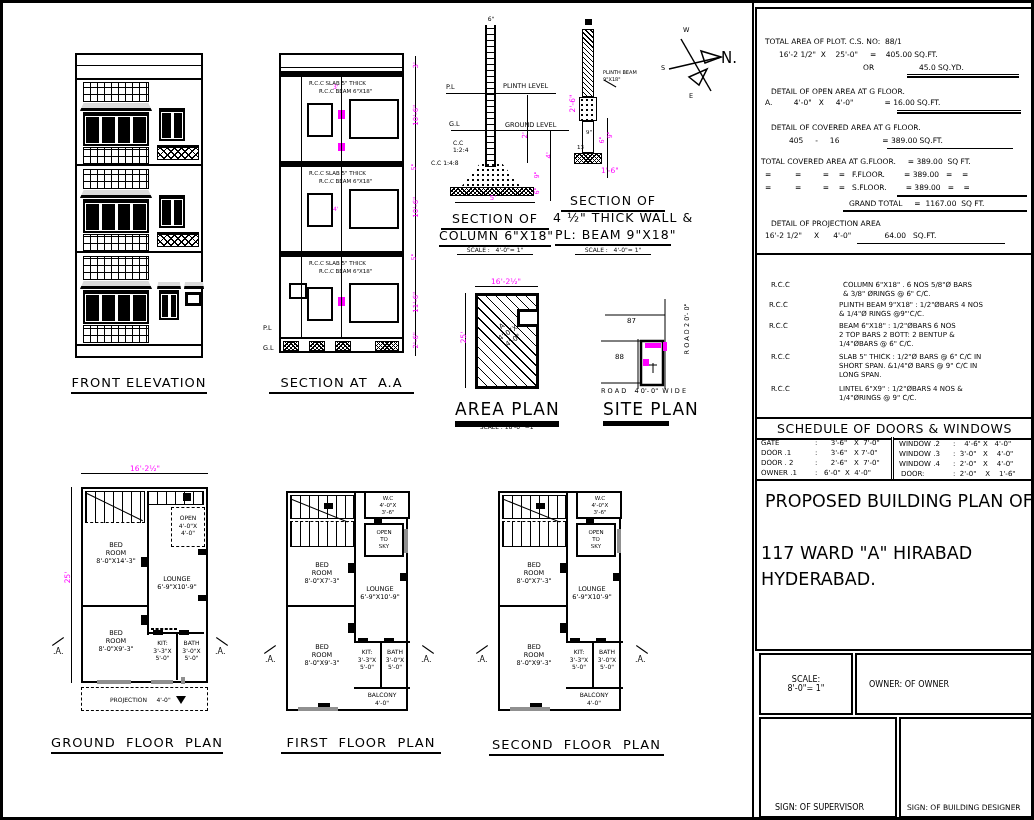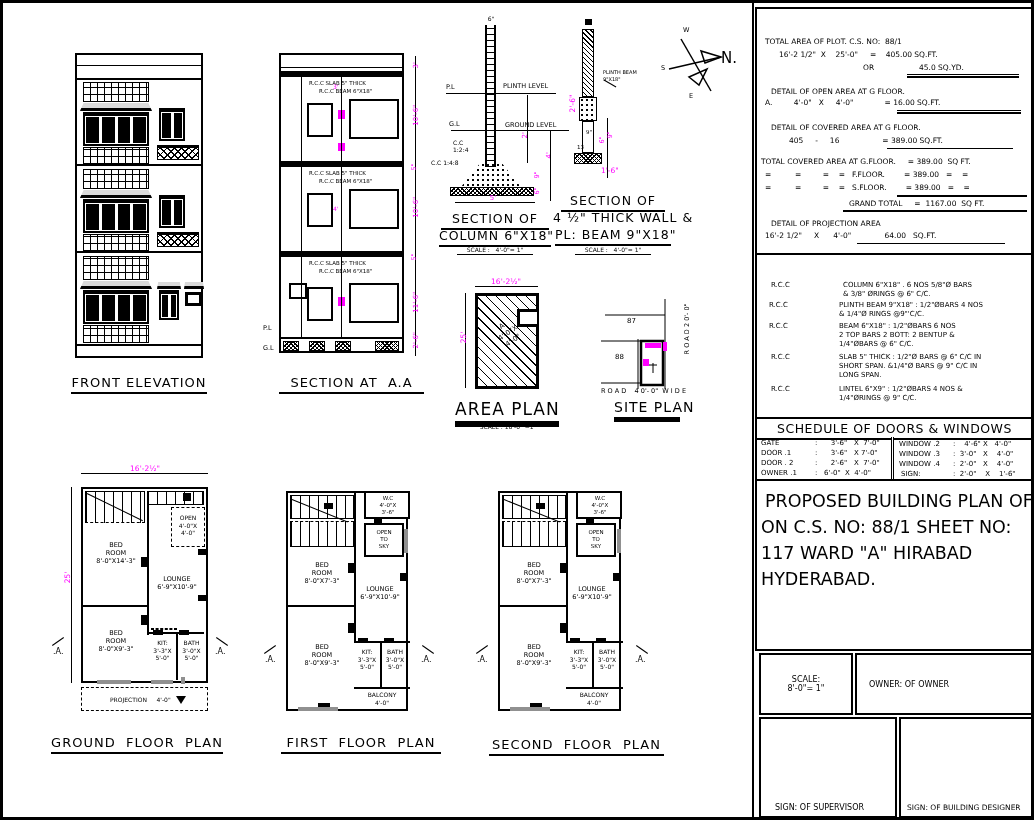--- a/index.html
+++ b/index.html
@@ -155,21 +155,21 @@
   <div class="t" style="left:260px;top:342px;font-size:6.5px">G.L</div>
 
   <div class="vl" style="left:412px;top:53px;height:300px"></div>
   <div class="t mag rot" style="left:398px;top:58px;width:30px;font-size:7px;text-align:center">3'</div>
   <div class="t mag rot" style="left:398px;top:108px;width:30px;font-size:7px;text-align:center">10'-6"</div>
   <div class="t mag rot" style="left:400px;top:160px;width:24px;font-size:6.5px;text-align:center">5"</div>
   <div class="t mag rot" style="left:398px;top:200px;width:30px;font-size:7px;text-align:center">10'-6"</div>
   <div class="t mag rot" style="left:400px;top:250px;width:24px;font-size:6.5px;text-align:center">5"</div>
   <div class="t mag rot" style="left:398px;top:295px;width:30px;font-size:7px;text-align:center">11'-6"</div>
   <div class="t mag rot" style="left:398px;top:333px;width:30px;font-size:7px;text-align:center">2'-6"</div>
-  <div class="dtitle" style="left:276px;top:372px;width:145px">SECTION AT  A.A</div>
+  <div class="dtitle" style="left:266px;top:372px;width:145px">SECTION AT  A.A</div>
 
   <div class="t c" style="left:480px;top:12px;width:16px;font-size:6px">6"</div>
   <div class="ladder" style="left:482px;top:22px;width:11px;height:142px"></div>
   <div class="hl" style="left:443px;top:90px;width:110px"></div>
   <div class="t" style="left:443px;top:81px;font-size:6.5px">P.L</div>
   <div class="t" style="left:500px;top:80px;font-size:6.5px">PLINTH  LEVEL</div>
   <div class="hl" style="left:448px;top:127px;width:118px"></div>
   <div class="t" style="left:446px;top:118px;font-size:6.5px">G.L</div>
   <div class="t" style="left:502px;top:119px;font-size:6.5px">GROUND   LEVEL</div>
   <div class="t" style="left:450px;top:136px;font-size:6px">C.C
@@ -247,21 +247,21 @@
       <rect x="44" y="44" width="16" height="5" fill="#f0f"></rect>
       <rect x="62" y="43" width="4" height="9" fill="#f0f"></rect>
       <rect x="42" y="60" width="6" height="7" fill="#f0f"></rect>
       <line x1="52" y1="64" x2="52" y2="74" stroke="#000" stroke-width="1"></line>
       <line x1="48" y1="66" x2="56" y2="66" stroke="#000" stroke-width="1"></line>
     </svg>
     <div class="t" style="left:26px;top:32px;font-size:7px">87</div>
     <div class="t" style="left:14px;top:68px;font-size:7px">88</div>
     <div class="t rot" style="left:42px;top:40px;width:90px;font-size:6.5px;text-align:center">R O A D   2 0'- 0"</div>
     <div class="t" style="left:0px;top:103px;font-size:6.5px;white-space:pre">R O A D    4 0'- 0"  W I D E</div>
-    <div class="dtitle dbl" style="left:13px;top:114px;width:66px;font-size:14px;border-bottom-width:2.5px;position:absolute">SITE PLAN</div>
+    <div class="dtitle dbl" style="left:2px;top:114px;width:66px;font-size:17px;border-bottom-width:2.5px;position:absolute">SITE PLAN</div>
   </div>
 
   <div class="hl" style="left:78px;top:470px;width:127px"></div>
   <div class="t mag c" style="left:100px;top:461px;width:84px;font-size:7.5px">16'-2½"</div>
   <div class="vl" style="left:68px;top:484px;height:196px"></div>
   <div class="t mag rot" style="left:52px;top:570px;width:24px;font-size:7.5px;text-align:center">25'</div>
   <div class="plan" style="left:78px;top:484px;width:127px;height:196px">
     <div class="stv" style="left:2px;top:2px;width:60px;height:32px;border-bottom-style:dashed"></div>
     <div class="hl" style="left:4px;top:4px;width:62px;transform:rotate(26deg);transform-origin:left"></div>
     <div class="stv" style="left:64px;top:2px;width:57px;height:14px"></div>
@@ -469,27 +469,26 @@
     <div class="t dw" style="left:4px;top:41px">DOOR . 2</div>
     <div class="t dw" style="left:58px;top:41px">:      2'-6"   X  7'-0"</div>
     <div class="t dw" style="left:4px;top:51px">OWNER .1</div>
     <div class="t dw" style="left:58px;top:51px">:   6'-0"  X  4'-0"</div>
     <div class="t dw" style="left:142px;top:22px">WINDOW .2</div>
     <div class="t dw" style="left:196px;top:22px">:    4'-6" X   4'-0"</div>
     <div class="t dw" style="left:142px;top:32px">WINDOW .3</div>
     <div class="t dw" style="left:196px;top:32px">:  3'-0"   X    4'-0"</div>
     <div class="t dw" style="left:142px;top:42px">WINDOW .4</div>
     <div class="t dw" style="left:196px;top:42px">:  2'-0"   X    4'-0"</div>
-    <div class="t dw" style="left:144px;top:52px">SIGN:</div>
+    <div class="t dw" style="left:144px;top:52px">DOOR:</div>
     <div class="t dw" style="left:196px;top:52px">:  2'-0"    X    1'-6"</div>
   </div>
 
   <div class="rp" style="top:476px;height:172px">
     <div class="t" style="left:8px;top:10px;font-size:17.5px;white-space:pre">PROPOSED BUILDING PLAN OF</div>
-    <div class="t" style="left:4px;top:36px;font-size:17.5px;white-space:pre">ON C.S. NO: 88/1 SHEET NO:</div>
     <div class="t" style="left:4px;top:62px;font-size:17.5px;white-space:pre">117 WARD "A" HIRABAD</div>
     <div class="t" style="left:4px;top:88px;font-size:17.5px;white-space:pre">HYDERABAD.</div>
   </div>
 
   <div class="sig" style="left:756px;top:650px;width:94px;height:62px;display:flex;flex-direction:column;align-items:center;justify-content:center">
     <div>SCALE:</div>
     <div>8'-0"= 1"</div>
   </div>
   <div class="sig" style="left:852px;top:650px;width:179px;height:62px;display:flex;align-items:center;padding-left:12px">
     <span>OWNER:  OF OWNER</span>

